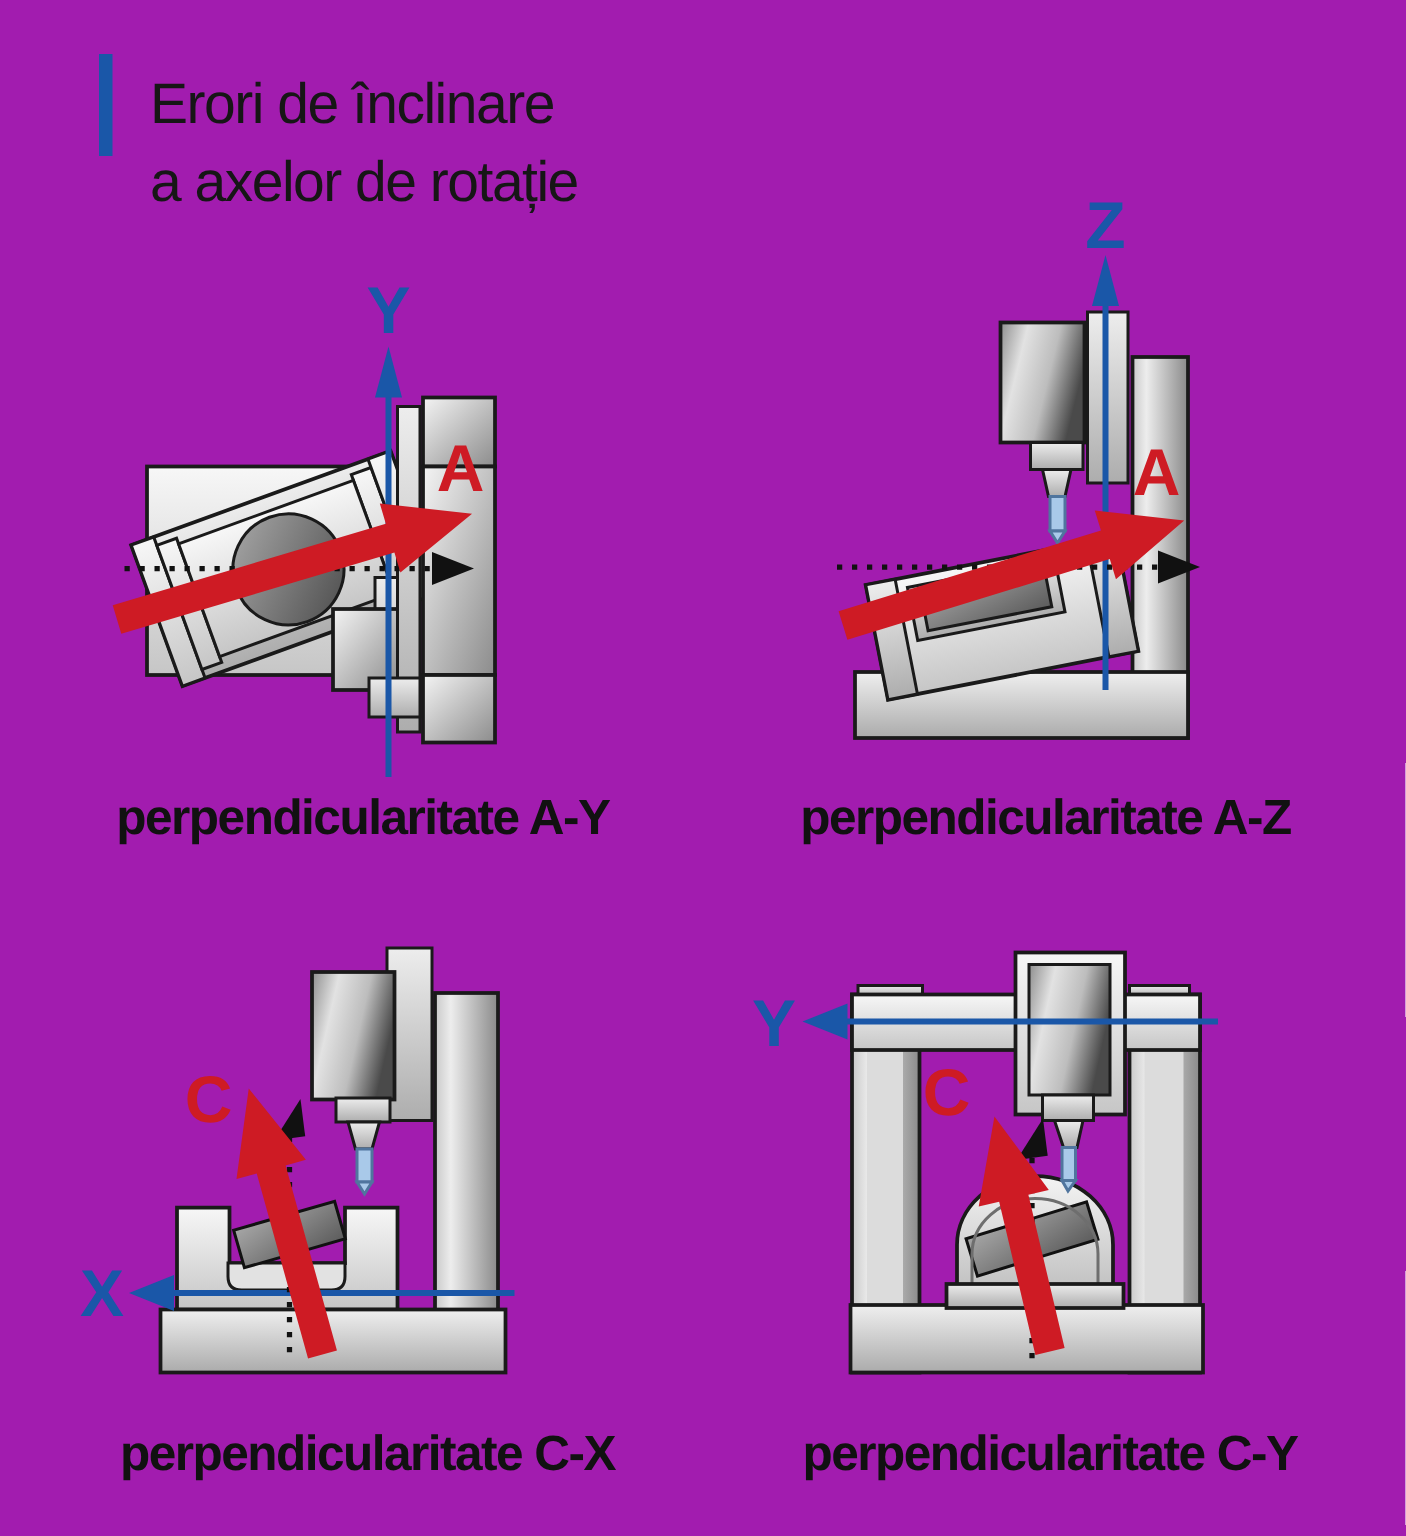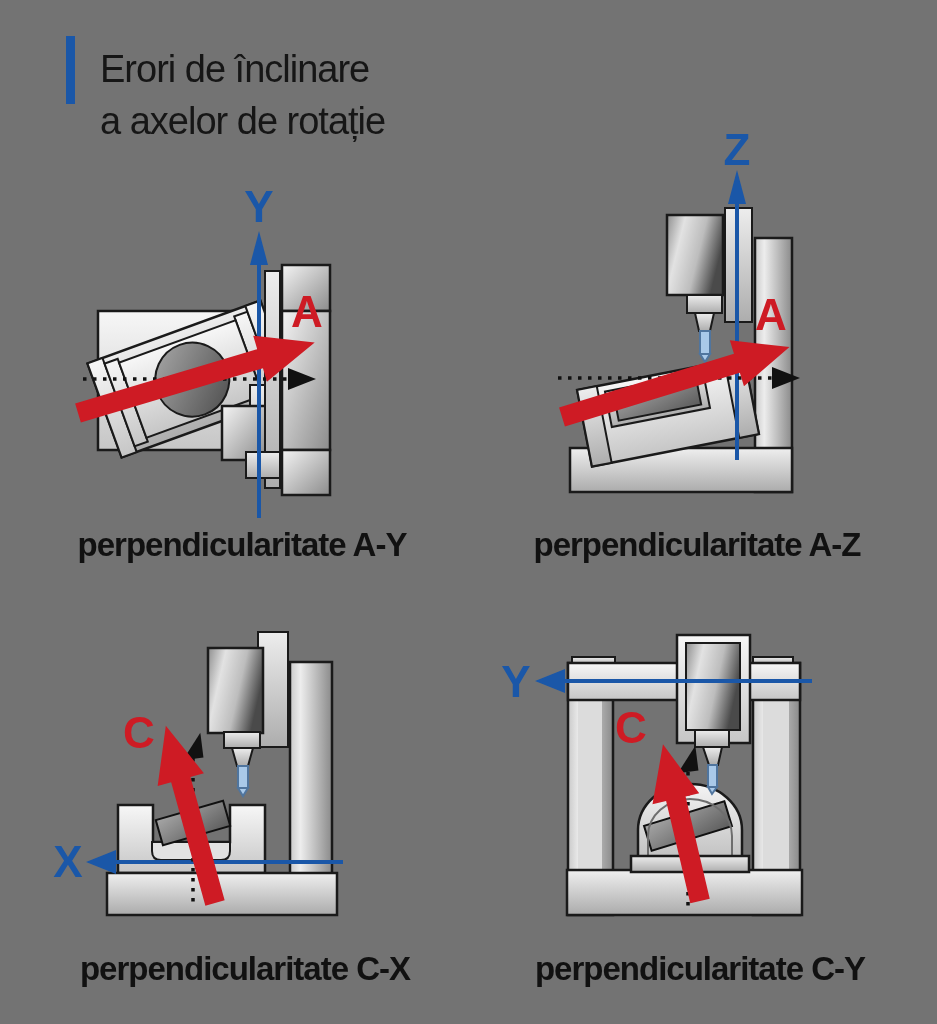--- a/index.html
+++ b/index.html
@@ -1,16 +1,16 @@
 <!DOCTYPE html>
 <html><head>
 <meta charset="utf-8">
 <style>
   html,body{margin:0;padding:0;background:#ffffff;}
-  #stage{position:relative;width:937px;height:1024px;background:#737373;overflow:hidden;
+  #stage{position:relative;width:937px;height:1024px;background:#a21caf;overflow:hidden;
          font-family:"Liberation Sans","DejaVu Sans",sans-serif;}
   svg{display:block;}
   .ol{stroke:#1a1a1a;stroke-width:2.5;}
   .ol2{stroke:#1a1a1a;stroke-width:2;}
   .dotted{stroke:#111;stroke-width:3.5;stroke-dasharray:3.5 6.5;fill:none;}
   .axis-line{stroke-width:4;fill:none;}
   text{font-family:"Liberation Sans","DejaVu Sans",sans-serif;}
   .axis-label{font-size:44px;font-weight:bold;}
   .rot-label{font-size:44px;font-weight:bold;}
   .caption{font-size:33px;font-weight:bold;fill:#111;letter-spacing:-1px;}

